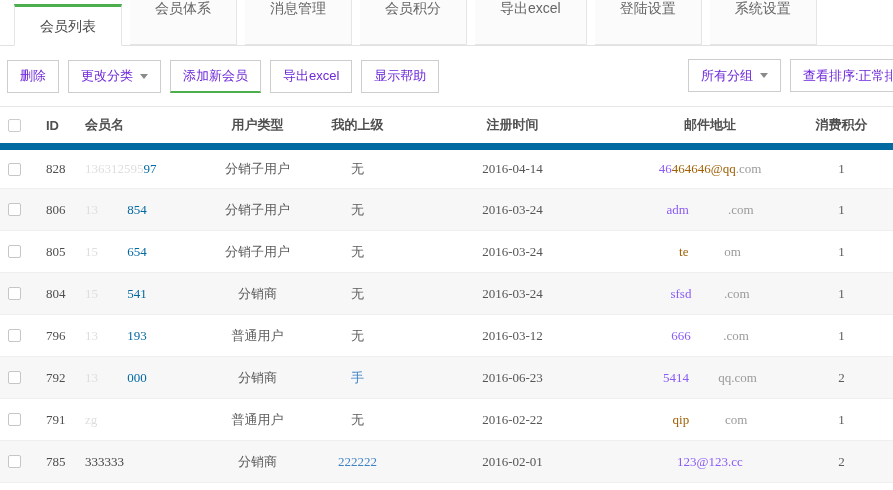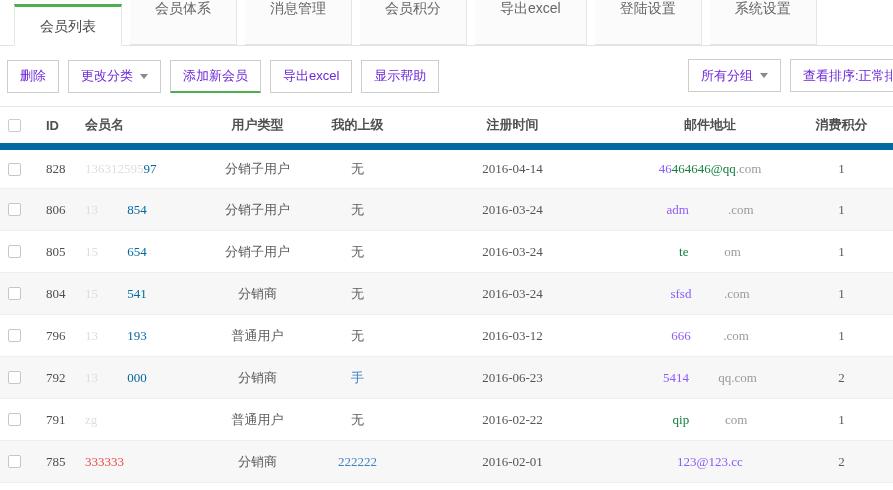--- a/index.html
+++ b/index.html
@@ -37,25 +37,25 @@
   thead tr { height:40px; border-top:1px solid #e8e8e8; border-bottom:7px solid #0369a1; }
   th { font-weight:bold; color:#4f4f4f; text-align:center; }
   th.left, td.left { text-align:left; padding-left:10px; }
   tbody tr { height:42px; border-bottom:1px solid #efefef;font-family:Liberation Serif, serif; }
   tbody tr.shaded { background:#f7f7f7; }
   td { text-align:center; color:#5c5c5c; }
   td.id-cell { color:#4f4f4f; }
   .checkbox { width:13px; height:13px; border:1px solid #c6c6c6; border-radius:2px;
     background:#fff; margin:0 auto 0 8px; cursor:pointer; }
   thead .checkbox { border-color:#cccccc; }
-  .seg1n{color:#ef4444; white-space:pre;}
+  .seg1n{color:#404040; white-space:pre;}
   .seg2n{color:#dedede; white-space:pre;}
   .seg3n{color:#0369a1; white-space:pre;}
   .seg1e{color:#8b5cf6; white-space:pre;}
-  .seg2e{color:#15803d; white-space:pre;}
+  .seg2e{color:#a16207; white-space:pre;}
   .seg3e{color:#9b9b9b; white-space:pre;}
   td.sup-link { color:#3f83c5; cursor:pointer; }
   td.date-cell { color:#555; }
 </style>
 </head>
 <body>
 
 <div class="tabbar">
   <div class="tab active">会员列表</div>
   <div class="tab">会员体系</div>

